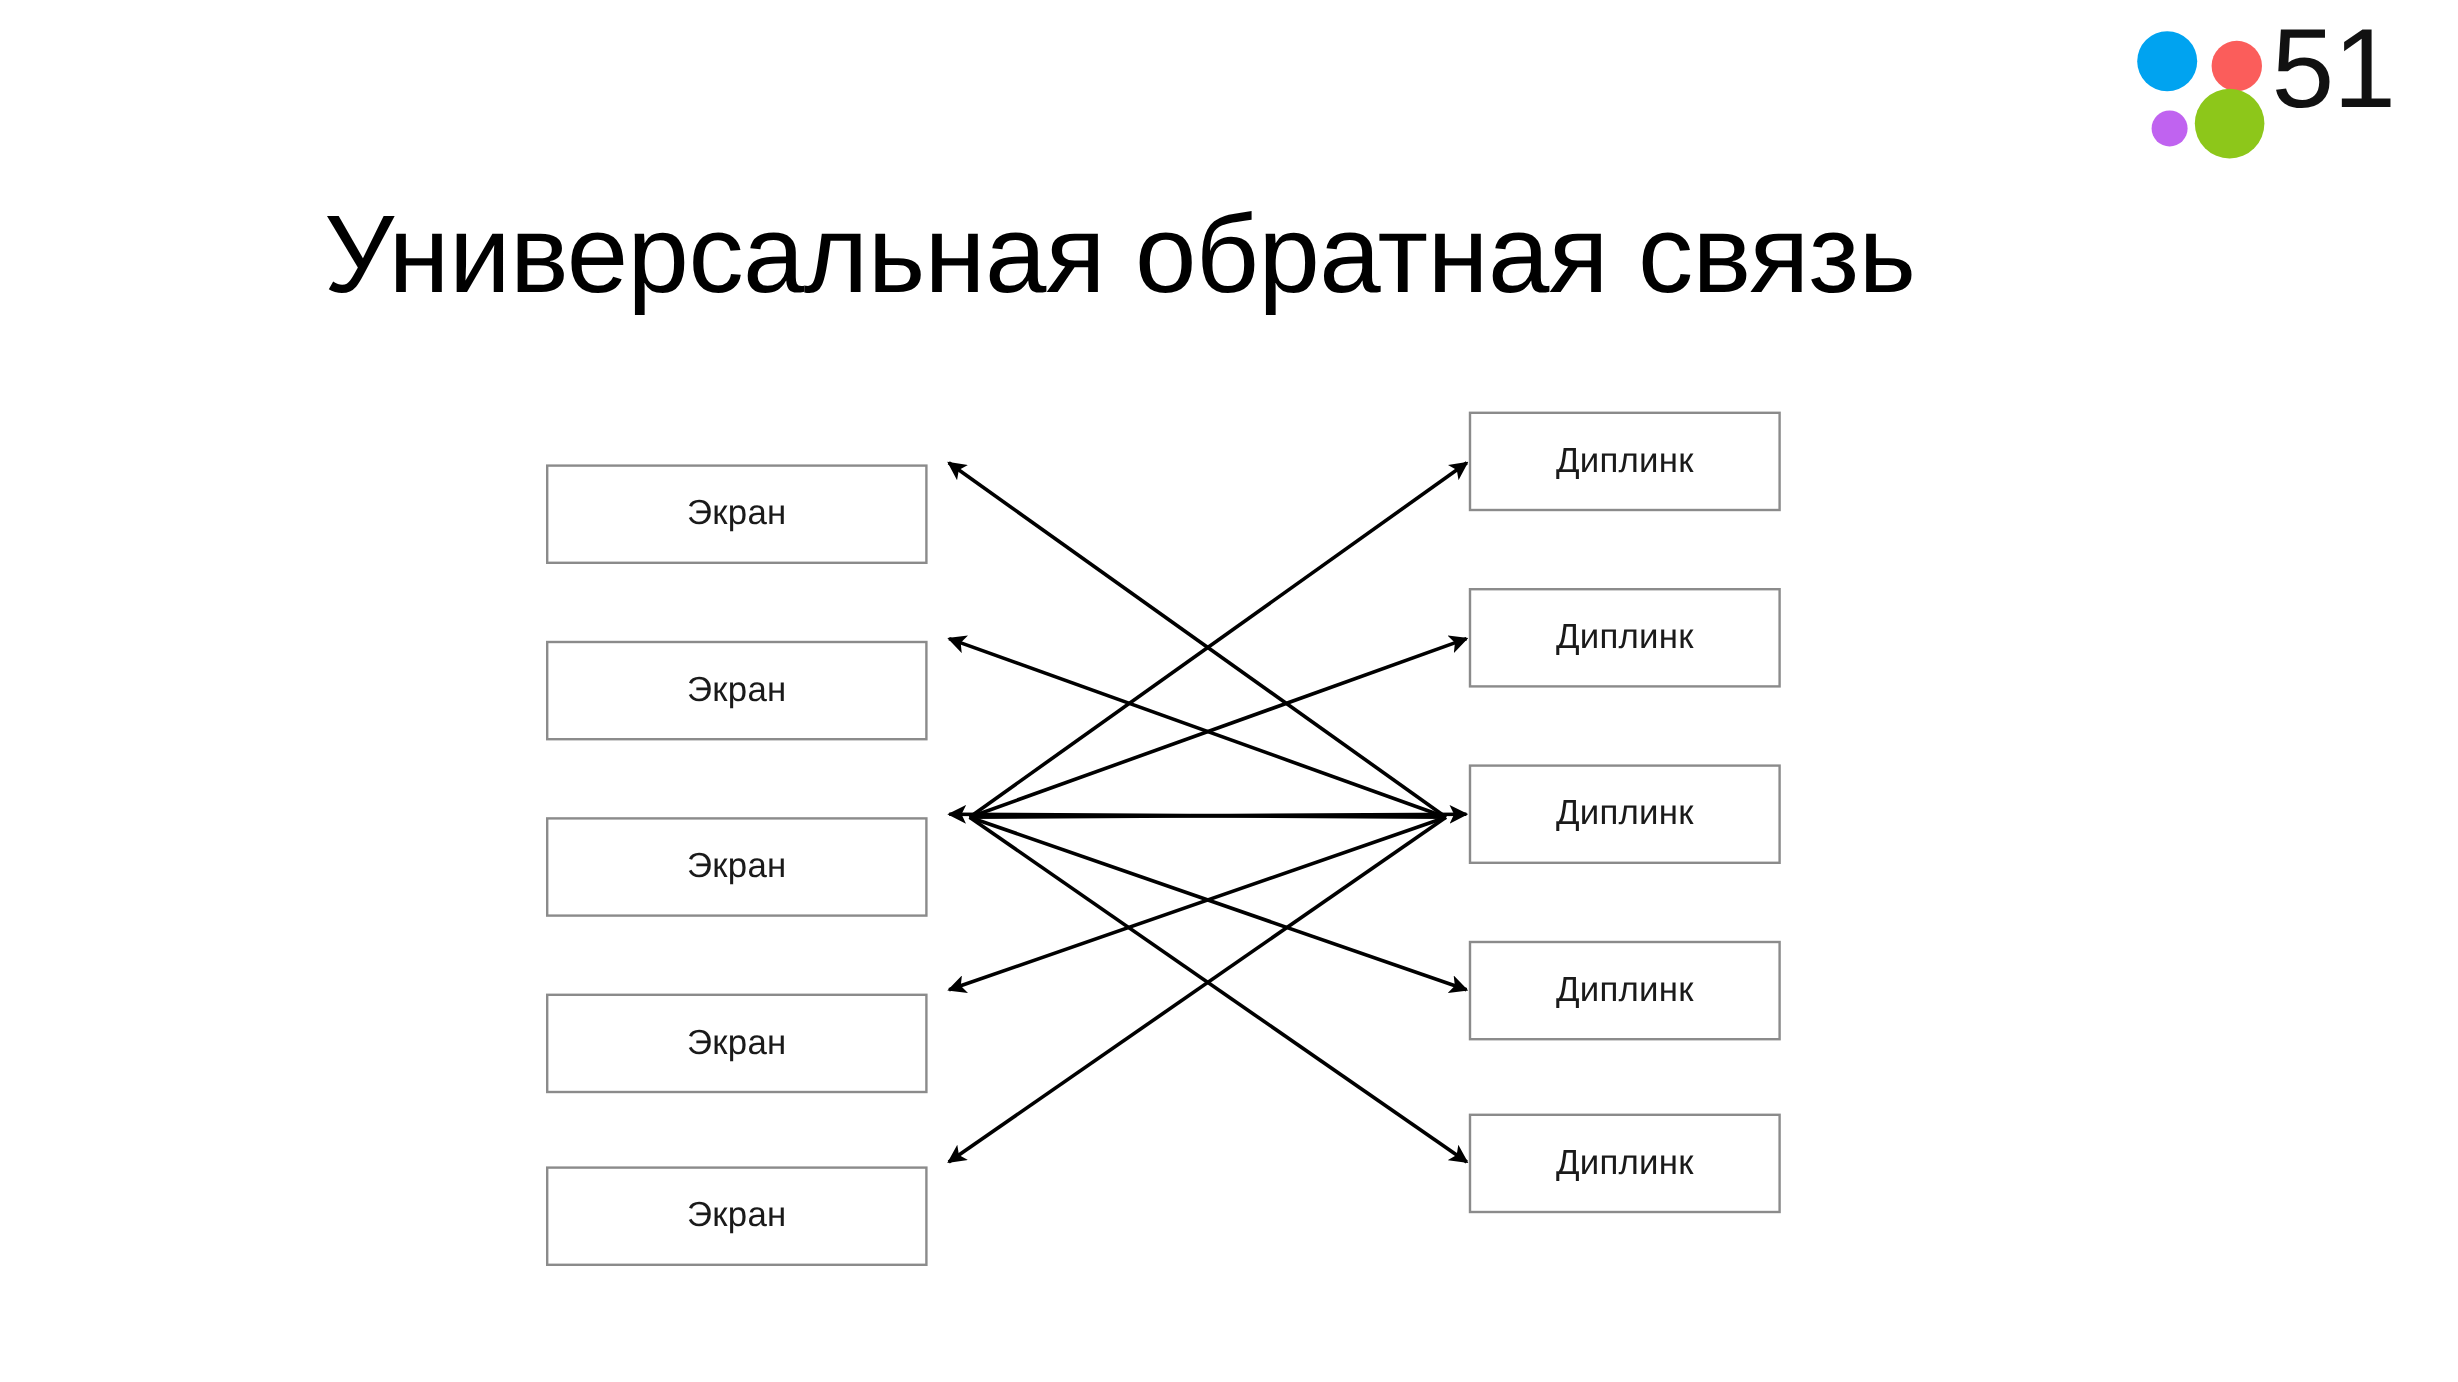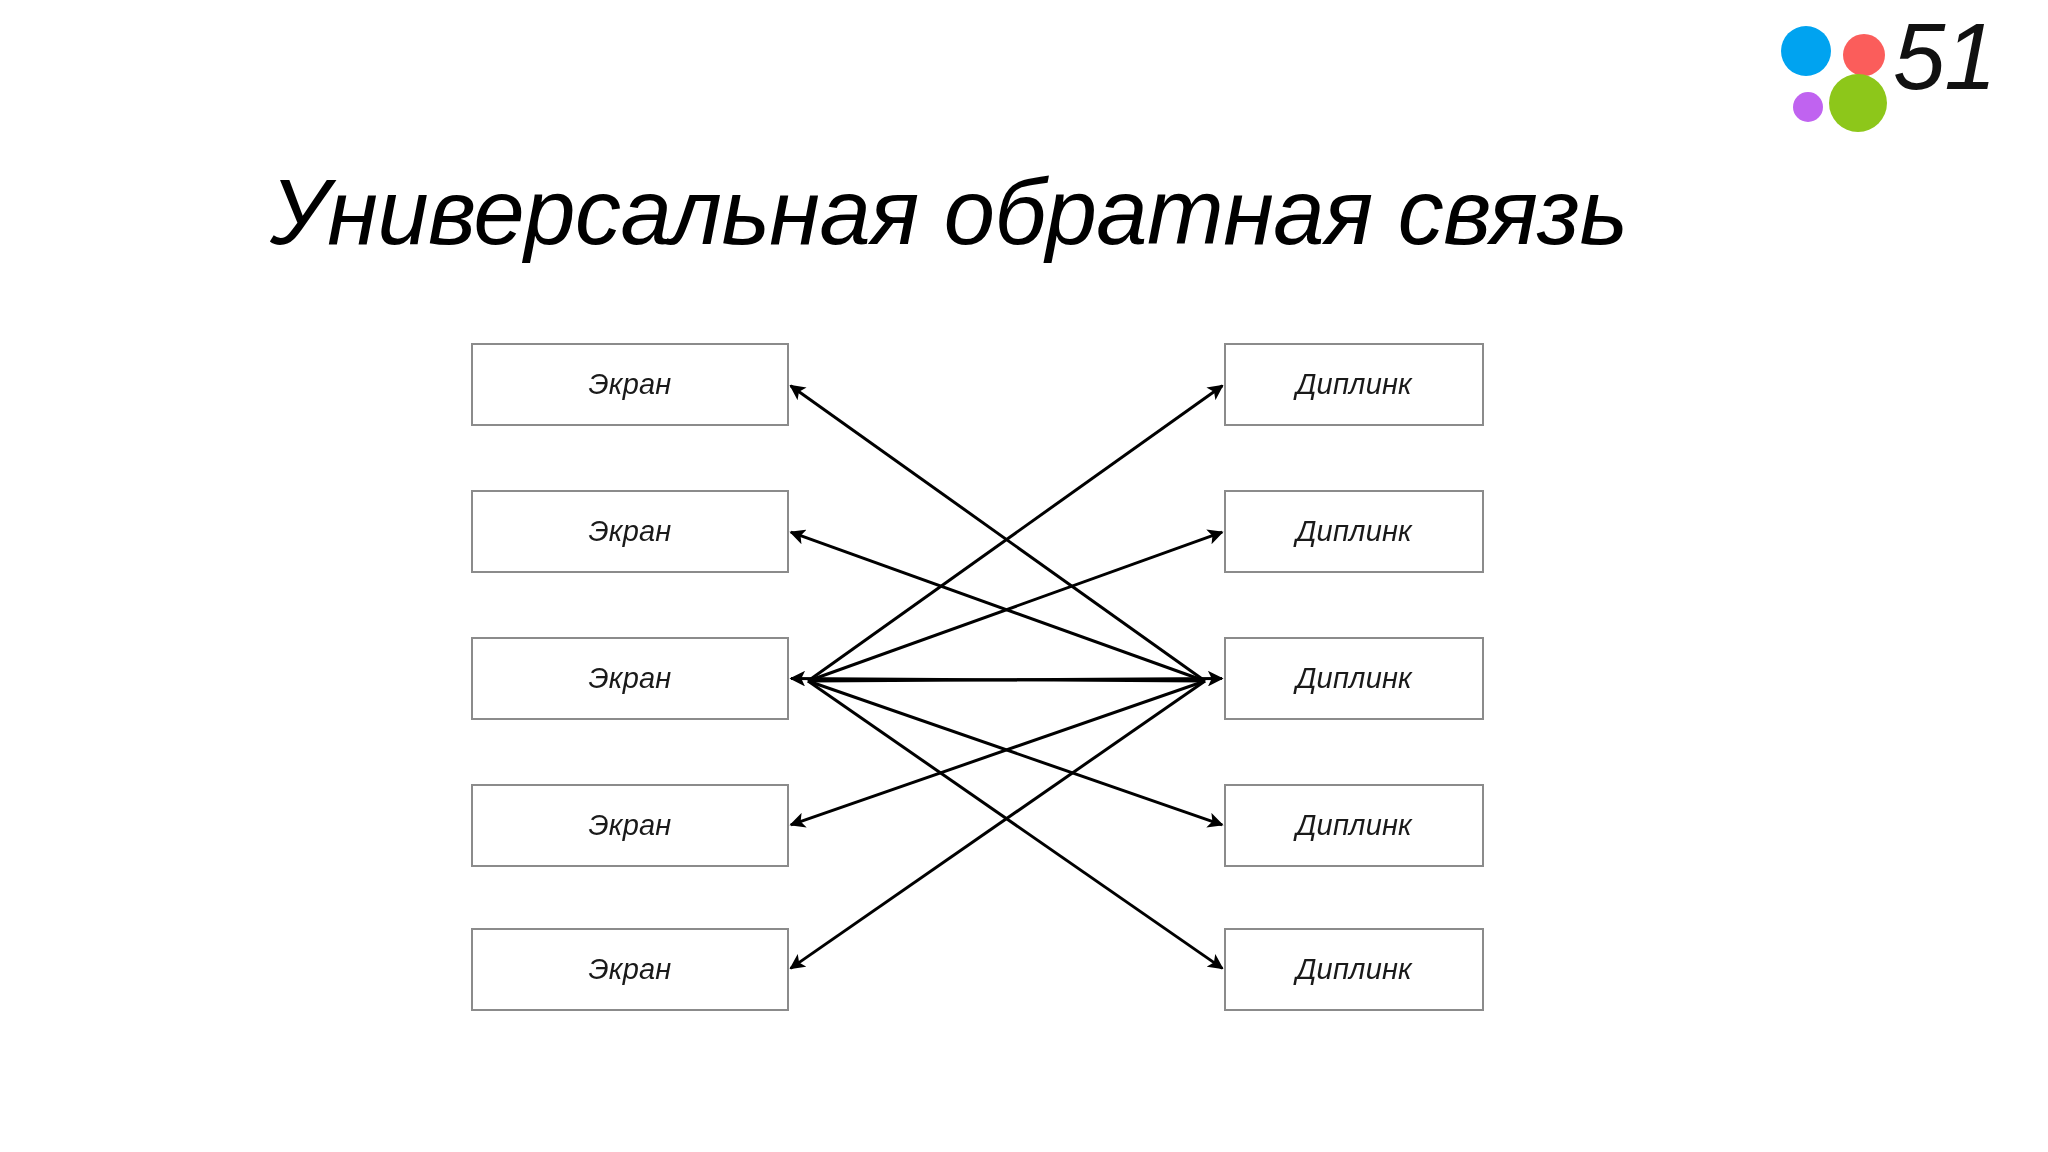--- a/index.html
+++ b/index.html
@@ -11,21 +11,20 @@
   body {
     font-family: "Liberation Sans", sans-serif;
     -webkit-font-smoothing: antialiased;
   }
   #slide {
     position: relative;
     width: 2048px;
     height: 1152px;
     background: #ffffff;
     overflow: hidden;
-    font-style: italic;
   }
 
   
   #logo {
     position: absolute;
     left: 1781px;
     top: 22px;
     width: 108px;
     height: 108px;
   }
@@ -90,21 +89,21 @@
     justify-content: center;
     height: 83px;
   }
   .node-box .node-label {
     font-size: 29px;
     font-weight: 400;
     color: #1a1a1a;
     letter-spacing: 0.2px;
     white-space: nowrap;
   }
-  .col-left  { left: 471px; width: 318px; }
+  .col-left  { left: 455px; width: 318px; margin-top: 44px; }
   .col-right { left: 1224px; width: 260px; }
   .row-1 { top: 343px; }
   .row-2 { top: 490px; }
   .row-3 { top: 637px; }
   .row-4 { top: 784px; }
   .row-5 { top: 928px; }
 </style>
 </head>
 <body>
 

